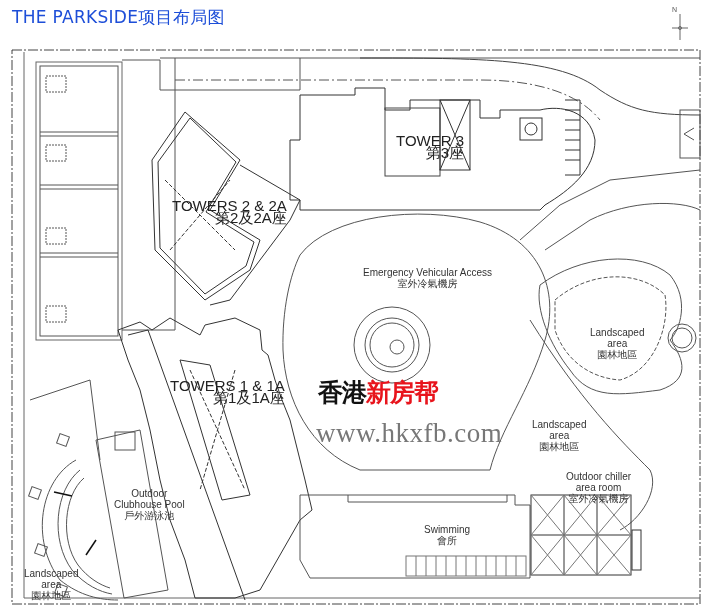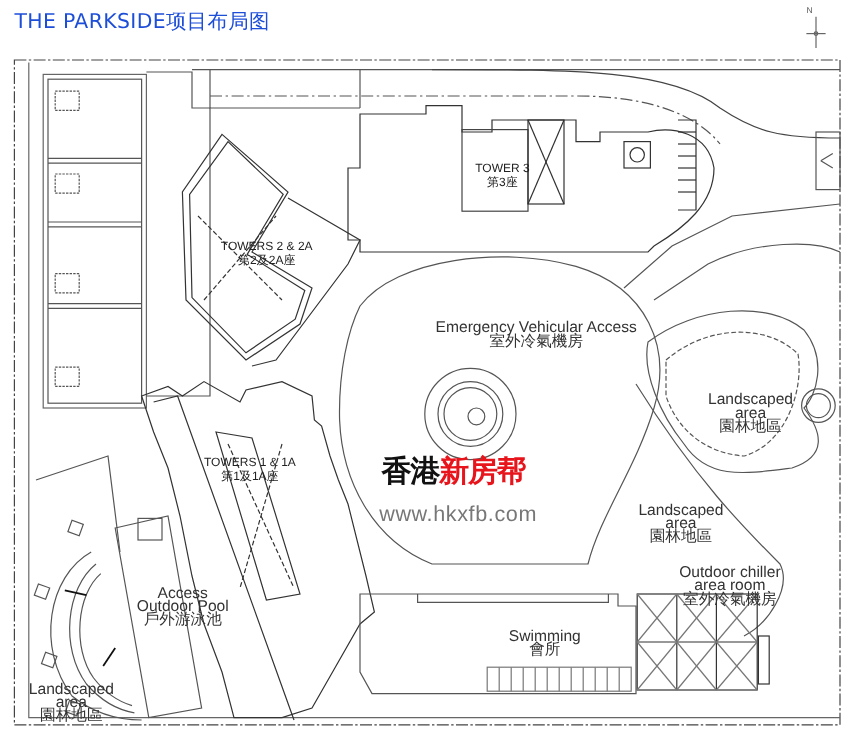--- a/index.html
+++ b/index.html
@@ -1,24 +1,24 @@
 <!DOCTYPE html>
 <html><head>
 <meta charset="utf-8">
 <style>
   html,body{margin:0;padding:0;background:#fff;}
   body{width:720px;height:614px;position:relative;overflow:hidden;font-family:"Liberation Sans",sans-serif;}
   .title{position:absolute;left:12px;top:6px;font-size:17px;color:#1d4ed8;letter-spacing:0.3px;font-family:"DejaVu Sans",sans-serif;}
   svg.plan{position:absolute;left:0;top:0;}
-  .lbl{position:absolute;text-align:center;color:#333;font-size:13px;line-height:11px;font-family:"Liberation Sans",sans-serif;white-space:nowrap;}
-  .lbl.big{font-size:10px;line-height:12px;color:#222;}
+  .lbl{position:absolute;text-align:center;color:#333;font-size:10px;line-height:11px;font-family:"Liberation Sans",sans-serif;white-space:nowrap;}
+  .lbl.big{font-size:15px;line-height:12px;color:#222;text-align:right;}
   .wm-cn{position:absolute;left:318px;top:376px;font-size:25px;font-weight:bold;font-family:"DejaVu Serif",serif;letter-spacing:-1px;}
   .wm-cn .blk{color:#111;}
   .wm-cn .red{color:#e8141c;}
-  .wm-url{position:absolute;left:316px;top:418px;font-size:18px;color:#777;font-family:Liberation Sans, sans-serif;letter-spacing:0.5px;}
+  .wm-url{position:absolute;left:316px;top:418px;font-size:27px;color:#777;font-family:Liberation Serif, serif;letter-spacing:0.5px;}
   .north{position:absolute;left:672px;top:6px;font-size:7px;color:#555;}
 </style>
 </head>
 <body>
 
 <div class="title">THE PARKSIDE项目布局图</div>
 
 <svg class="plan" width="720" height="614" viewBox="0 0 720 614" fill="none" stroke="#555" stroke-width="1">
 
   <g stroke="#444" stroke-dasharray="10,2,2,2">
@@ -168,21 +168,21 @@
     <circle cx="680" cy="28" r="1.5"></circle>
   </g>
 </svg>
 
 <div class="north">N</div>
 
 <div class="lbl big" style="left:396px;top:135px;">
   <div>TOWER 3</div>
   <div>第3座</div>
 </div>
-<div class="lbl big" style="left:184px;top:200px;">
+<div class="lbl big" style="left:172px;top:200px;">
   <div>TOWERS 2 &amp; 2A</div>
   <div>第2及2A座</div>
 </div>
 <div class="lbl big" style="left:170px;top:380px;">
   <div>TOWERS 1 &amp; 1A</div>
   <div>第1及1A座</div>
 </div>
 <div class="lbl" style="left:363px;top:267px;">
   <div>Emergency Vehicular Access</div>
   <div>室外冷氣機房</div>
@@ -196,22 +196,22 @@
   <div>Landscaped</div>
   <div>area</div>
   <div>園林地區</div>
 </div>
 <div class="lbl" style="left:24px;top:568px;">
   <div>Landscaped</div>
   <div>area</div>
   <div>園林地區</div>
 </div>
 <div class="lbl" style="left:114px;top:488px;">
-  <div>Access</div>
-  <div>Outdoor Pool</div>
+  <div>Outdoor</div>
+  <div>Clubhouse Pool</div>
   <div>戶外游泳池</div>
 </div>
 <div class="lbl" style="left:424px;top:524px;">
   <div>Swimming</div>
   <div>會所</div>
 </div>
 <div class="lbl" style="left:566px;top:471px;">
   <div>Outdoor chiller</div>
   <div>area room</div>
   <div>室外冷氣機房</div>

